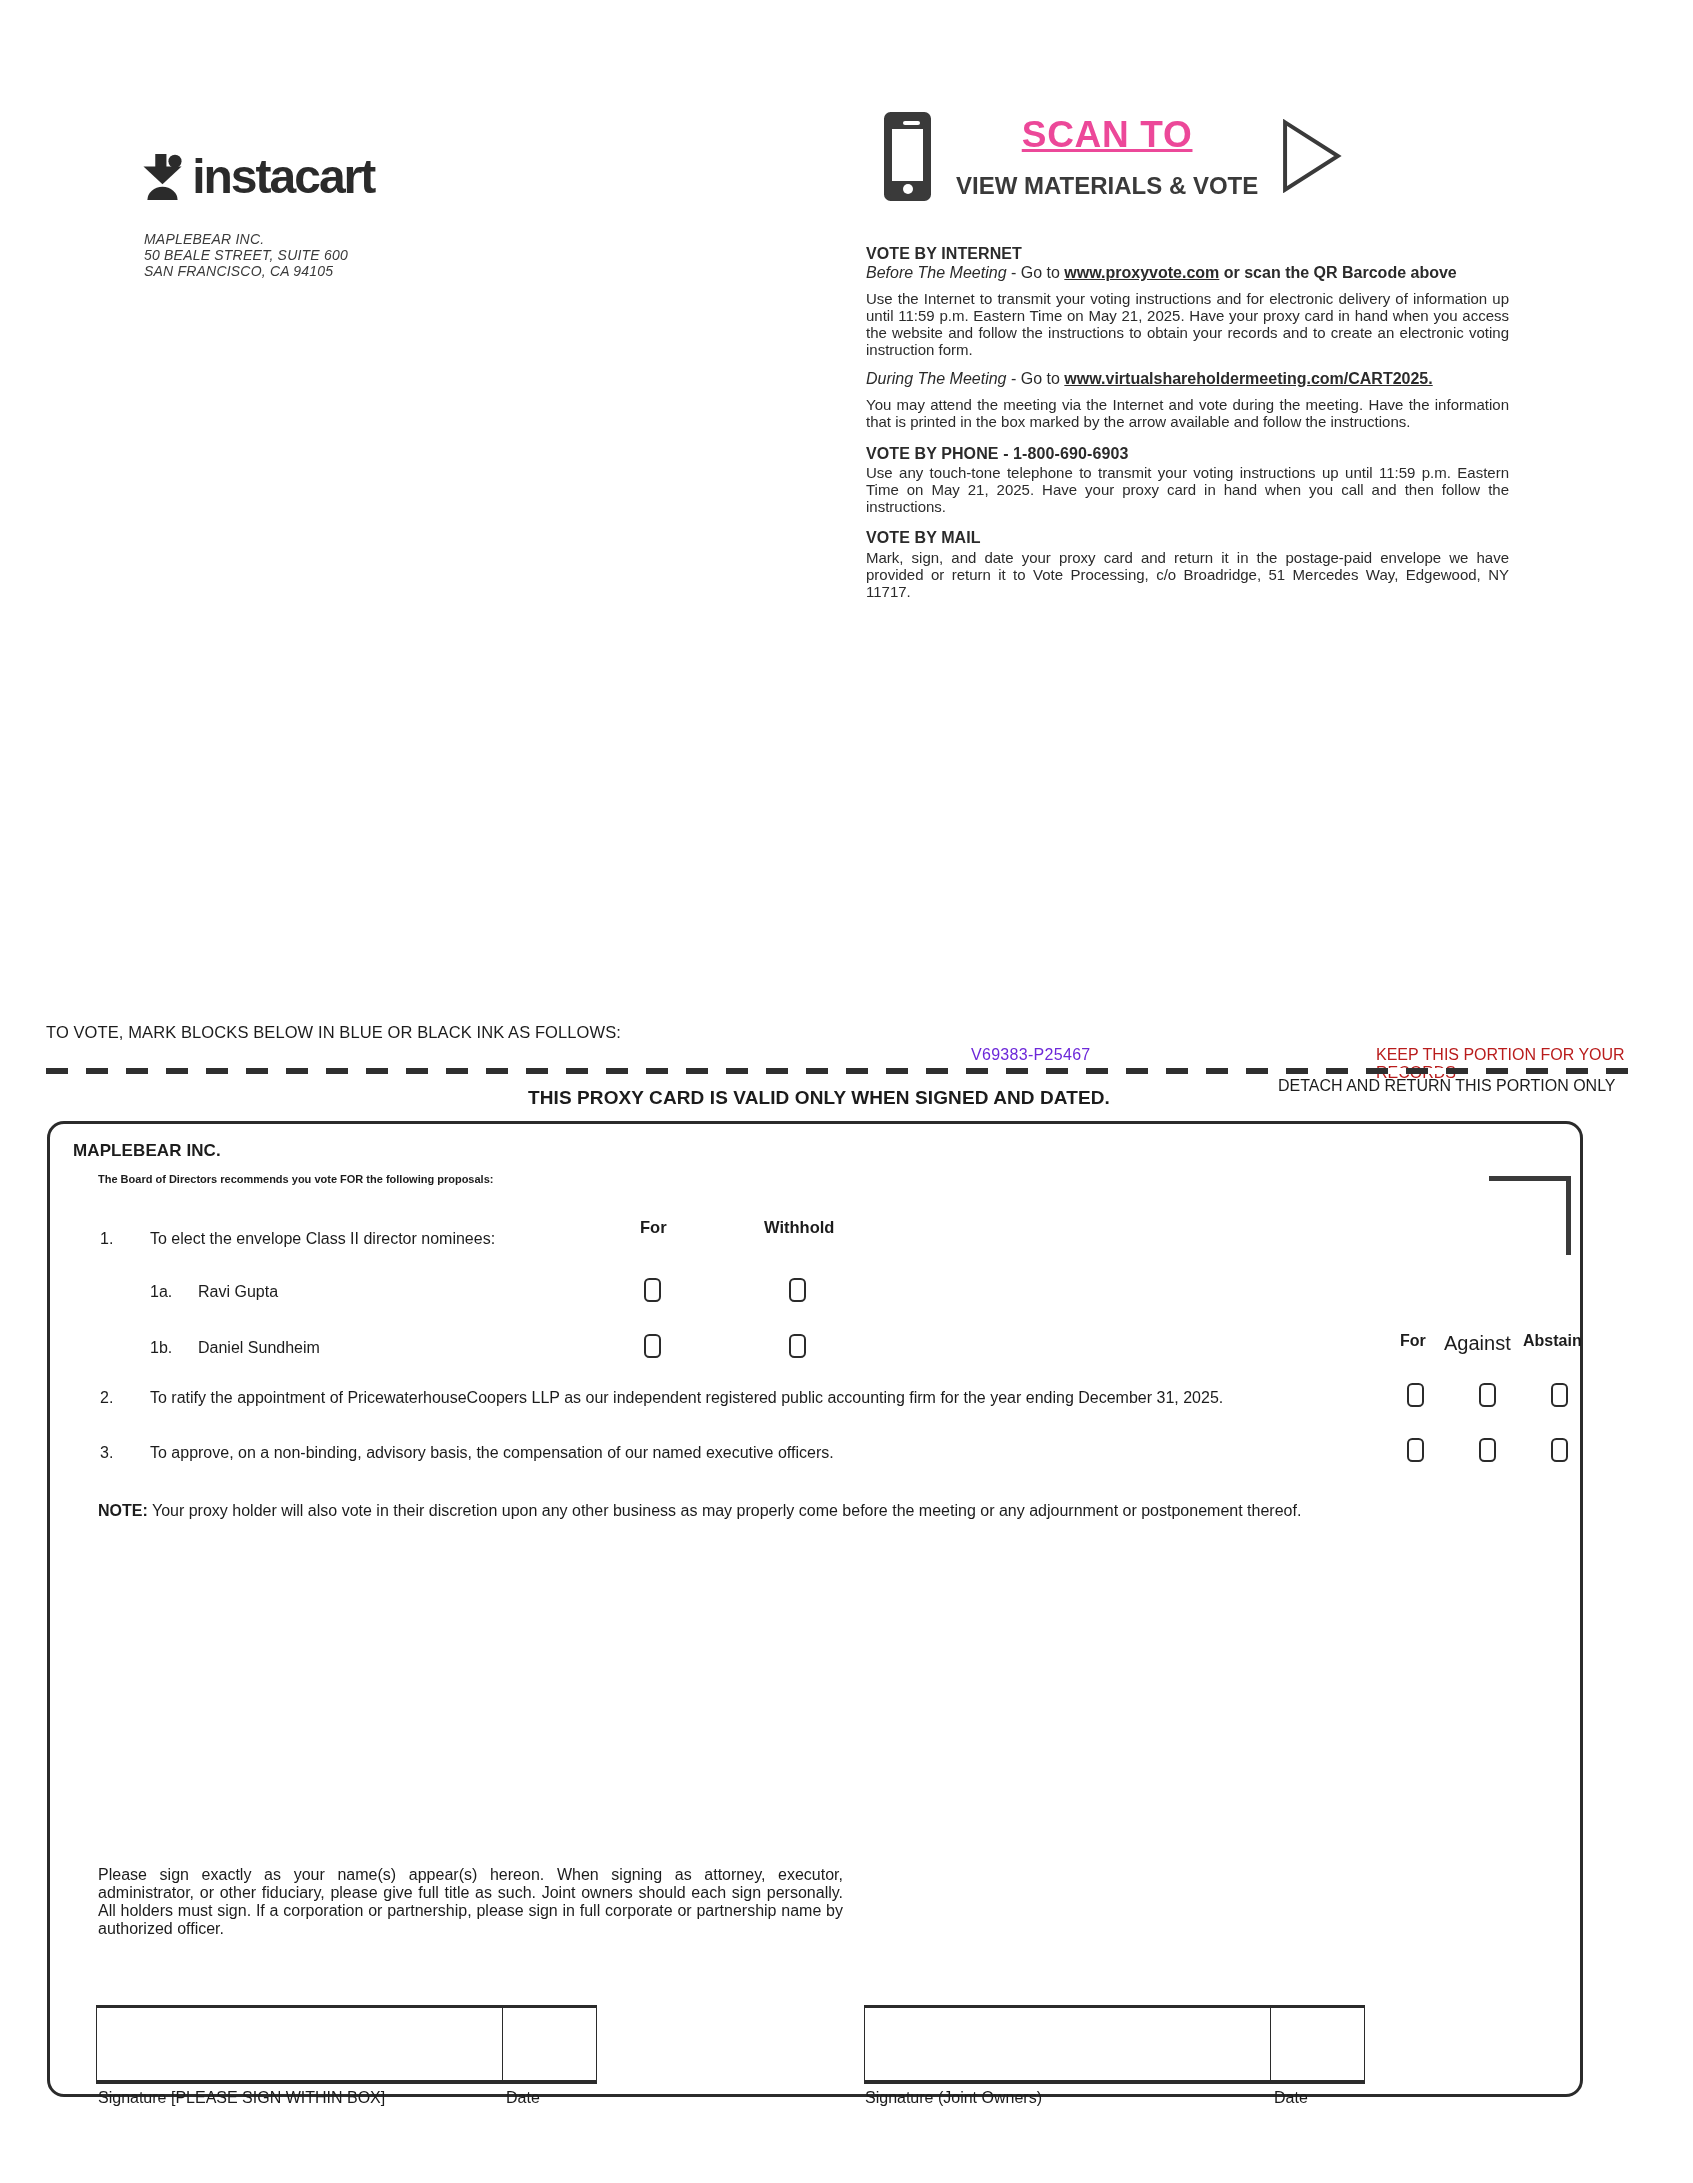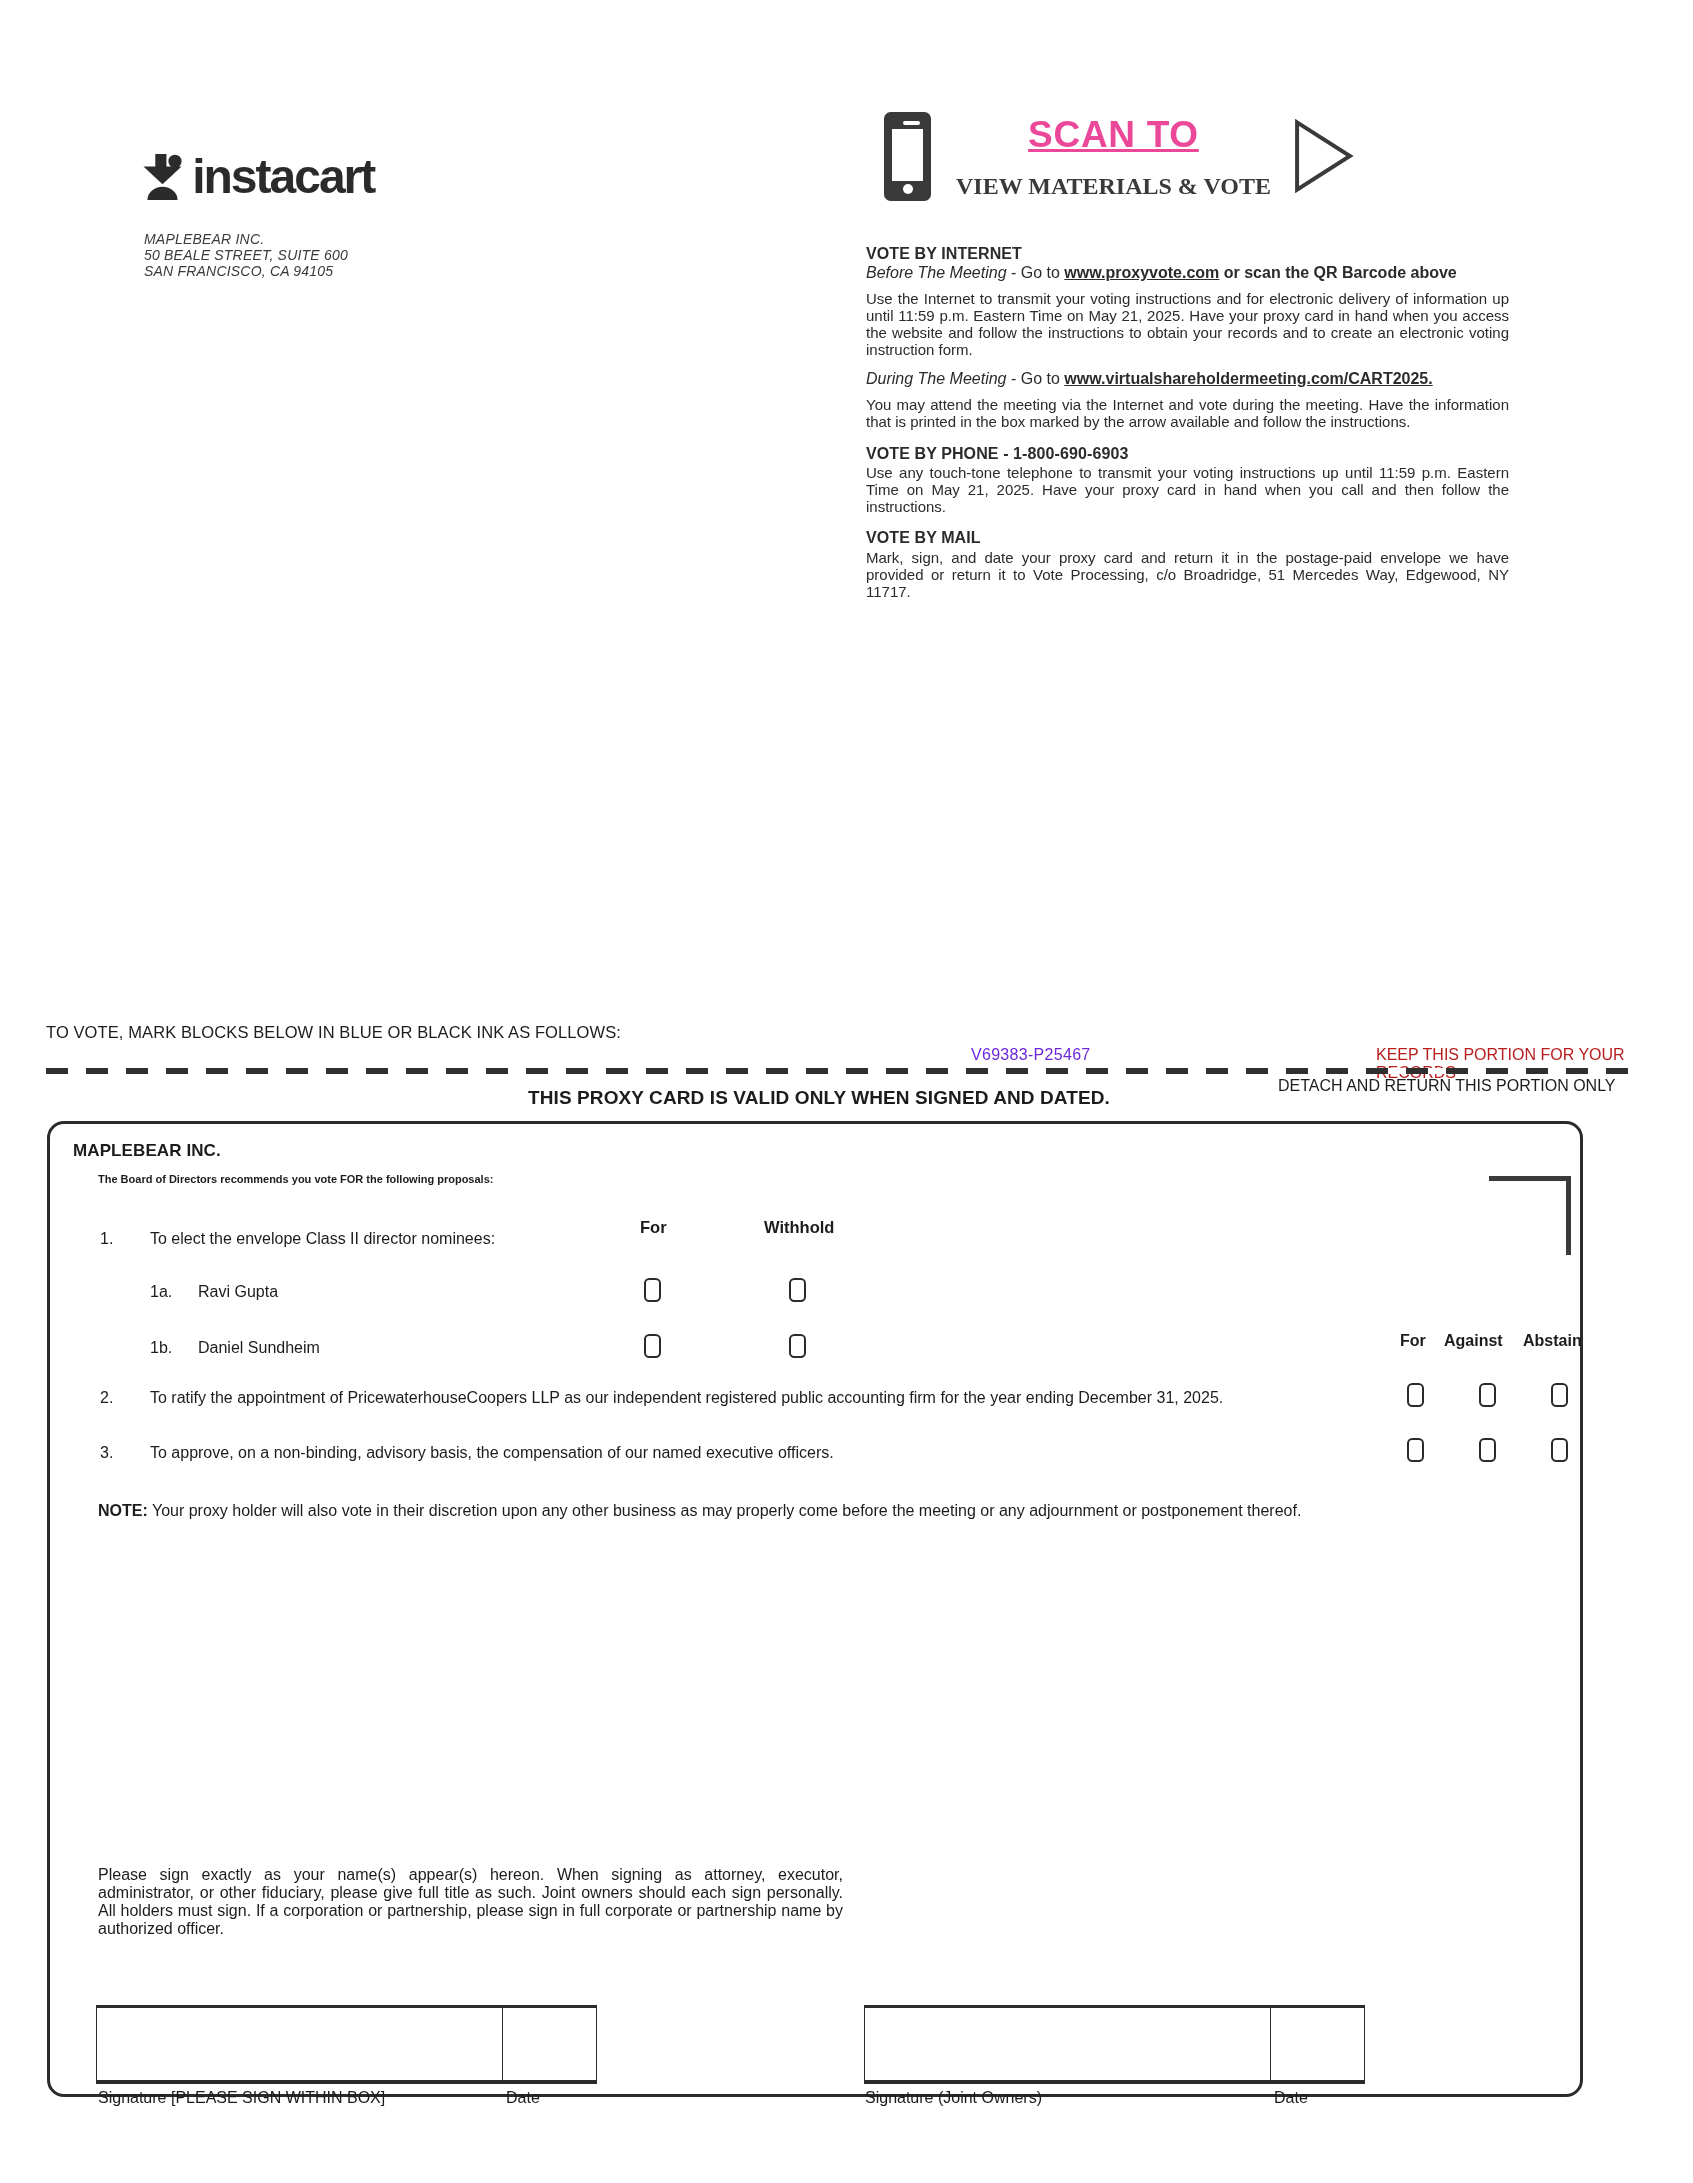--- a/index.html
+++ b/index.html
@@ -26,21 +26,21 @@
   #scan-banner{left:884px;top:112px;display:flex;align-items:center;}
   .phone{width:47px;height:89px;border:6px solid #3a3a3a;border-radius:6.6px;
          position:relative;box-sizing:border-box;background:#3a3a3a;}
   .phone-screen{position:absolute;left:2px;right:2px;top:10.6px;bottom:14.5px;background:#fff;}
   .phone-speaker{position:absolute;left:13px;top:3.3px;width:17px;height:3.3px;
                  background:#fff;border-radius:2px;}
   .phone-dot{position:absolute;left:50%;transform:translateX(-50%);bottom:1.3px;
              width:10px;height:10px;border-radius:50%;background:#fff;}
   .scan-text{margin-left:25px;text-align:center;line-height:1;}
   .scan-top{font-size:37px;font-weight:bold;letter-spacing:0.7px;color:#ec4899;text-decoration:underline;}
-  .scan-bot{font-size:24px;font-weight:bold;letter-spacing:0px;color:#3a3a3a;margin-top:21px;font-family:Liberation Serif, serif;}
+  .scan-bot{font-size:24px;font-weight:bold;letter-spacing:0px;color:#3a3a3a;margin-top:21px;}
   .tri-arrow{margin-left:22.4px;}
 
   
   #instructions{left:866px;top:245px;width:643px;color:#2b2b2b;}
   .vb-head{font-size:16px;font-weight:bold;letter-spacing:0.1px;}
   .vb-sub{font-size:16px;margin-top:0.7px;}
   .vb-sub i{font-style:italic;}
   .vb-sub b{font-weight:bold;}
   .ul{text-decoration:underline;}
   .vb-body{font-size:15px;line-height:17px;text-align:justify;margin-top:8.6px;}
@@ -72,21 +72,21 @@
   #p1-txt{left:150px;top:1230px;width:462px;}
   #hdr-for{left:640px;top:1218px;font-size:16.5px;font-weight:bold;}
   #hdr-with{left:764px;top:1218px;font-size:16.5px;font-weight:bold;text-align:right;}
 
   #n1a-num{left:150px;top:1283px;}
   #n1a-txt{left:198px;top:1283px;}
   #n1b-num{left:150px;top:1339px;}
   #n1b-txt{left:198px;top:1339px;}
 
   #hdr-fa{left:1400px;top:1332px;font-size:16px;font-weight:bold;}
-  #hdr-ag{left:1444px;top:1332px;font-size:16px;font-weight:bold;text-align:right;}
+  #hdr-ag{left:1444px;top:1332px;font-size:20px;font-weight:normal;text-align:right;}
   #hdr-ab{left:1523px;top:1332px;font-size:16px;font-weight:bold;}
 
   #p2-num{left:100px;top:1389px;}
   #p2-txt{left:150px;top:1389px;width:1207px;}
   #p3-num{left:100px;top:1444px;}
   #p3-txt{left:150px;top:1444px;width:1207px;}
 
   #note{left:98px;top:1502px;width:1273px;font-size:16px;line-height:18px;
         text-align:justify;}
   #note b{font-weight:bold;}

